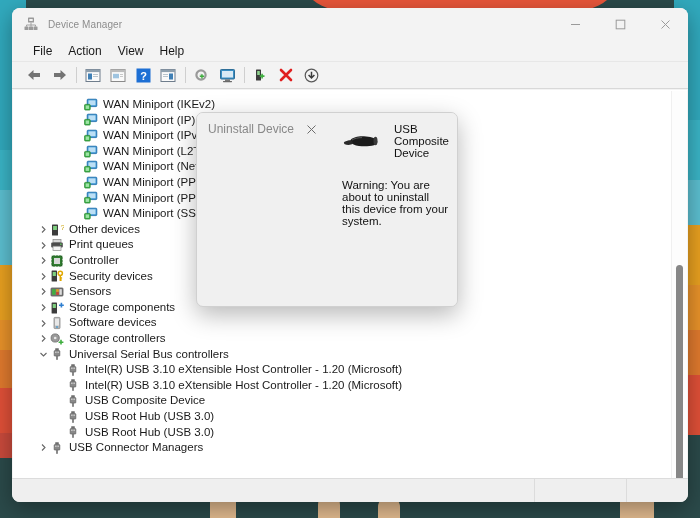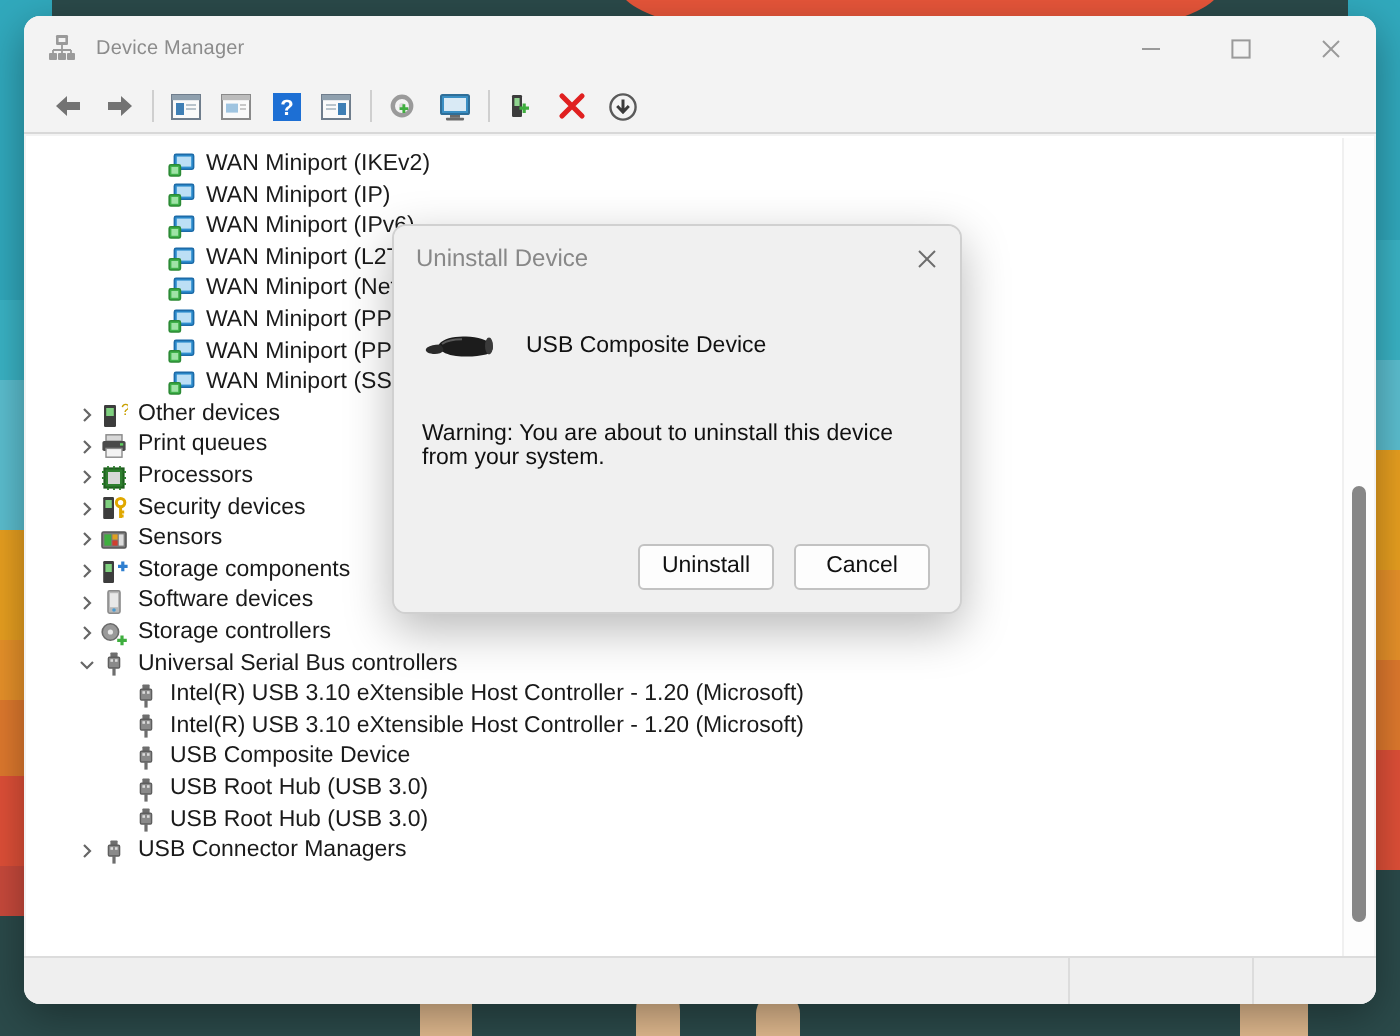--- a/index.html
+++ b/index.html
@@ -186,28 +186,28 @@
   }
   .status-pane { display: flex; align-items: center; padding: 0 8px; }
   .status-pane.main { flex: 1 1 auto; }
   .status-pane.sec  { width: 92px; border-left: 1px solid #dcdcdc; }
   .status-pane.ter  { width: 62px; border-left: 1px solid #dcdcdc; }
 
   
   #dialog {
     position: absolute;
     left: 196px; top: 112px;
-    width: 285px; height: 195px;
+    width: 262px; height: 195px;
     background: #f0f0f0;
     border: 1px solid #d0d0d0;
     border-radius: 7px;
     box-shadow: 0 8px 24px rgba(0,0,0,0.28);
     overflow: hidden;
     display: flex;
-    flex-direction: column;
+    flex-direction: row;
   }
   #dlg-title {
     height: 32px;
     display: flex;
     align-items: center;
     flex: 0 0 auto;
     background: #f0f0f0;
   }
   #dlg-title-text {
     font-size: 12px;
@@ -338,20 +338,26 @@
         </svg>
     </div>
     <div class="win-btn">
       <svg width="11" height="11" viewBox="0 0 11 11">
           <line x1="1.5" y1="1.5" x2="9.5" y2="9.5" stroke="#9a9a9a" stroke-width="1"></line>
           <line x1="9.5" y1="1.5" x2="1.5" y2="9.5" stroke="#9a9a9a" stroke-width="1"></line>
         </svg>
     </div>
   </div>
 
+  <div id="menubar">
+    <div class="menu-item">File</div>
+    <div class="menu-item">Action</div>
+    <div class="menu-item">View</div>
+    <div class="menu-item">Help</div>
+  </div>
 
   <div id="toolbar">
     <div class="tb-btn">
       <svg width="17" height="14" viewBox="0 0 17 14">
         <path d="M7.5 2 L2 7 L7.5 12 V9 H14 V5 H7.5 Z" fill="#737373"></path>
       </svg>
     </div>
     <div class="tb-btn">
       <svg width="17" height="14" viewBox="0 0 17 14">
         <path d="M9.5 2 L15 7 L9.5 12 V9 H3 V5 H9.5 Z" fill="#737373"></path>
@@ -541,21 +547,21 @@
           <span class="twisty">
             <svg width="9" height="9" viewBox="0 0 9 9">
               <path d="M3 1.5 L6 4.5 L3 7.5" stroke="#666" stroke-width="1.1" fill="none"></path>
             </svg>
           </span>
           <span class="node-icon"><svg width="14" height="14" viewBox="0 0 14 14">
               <rect x="2.2" y="2.2" width="9.6" height="9.6" fill="#2f7f2f" stroke="#1d5c1d" stroke-width="1"></rect>
               <rect x="4" y="4" width="6" height="6" fill="#d8d8d8"></rect>
               <path d="M4 1 v1.2 M7 1 v1.2 M10 1 v1.2 M4 11.8 v1.2 M7 11.8 v1.2 M10 11.8 v1.2 M1 4 h1.2 M1 7 h1.2 M1 10 h1.2 M11.8 4 h1.2 M11.8 7 h1.2 M11.8 10 h1.2" stroke="#2f7f2f" stroke-width="0.9"></path>
             </svg></span>
-          <span class="node-label">Processors</span>
+          <span class="node-label">Controller</span>
         </div>
         <div class="tree-row indent-1">
           <span class="twisty">
             <svg width="9" height="9" viewBox="0 0 9 9">
               <path d="M3 1.5 L6 4.5 L3 7.5" stroke="#666" stroke-width="1.1" fill="none"></path>
             </svg>
           </span>
           <span class="node-icon"><svg width="14" height="14" viewBox="0 0 14 14">
               <rect x="1.6" y="1.5" width="5.4" height="11" rx="0.6" fill="#3c3c3c"></rect>
               <rect x="2.7" y="3" width="3.2" height="4" fill="#7fd07f"></rect>

